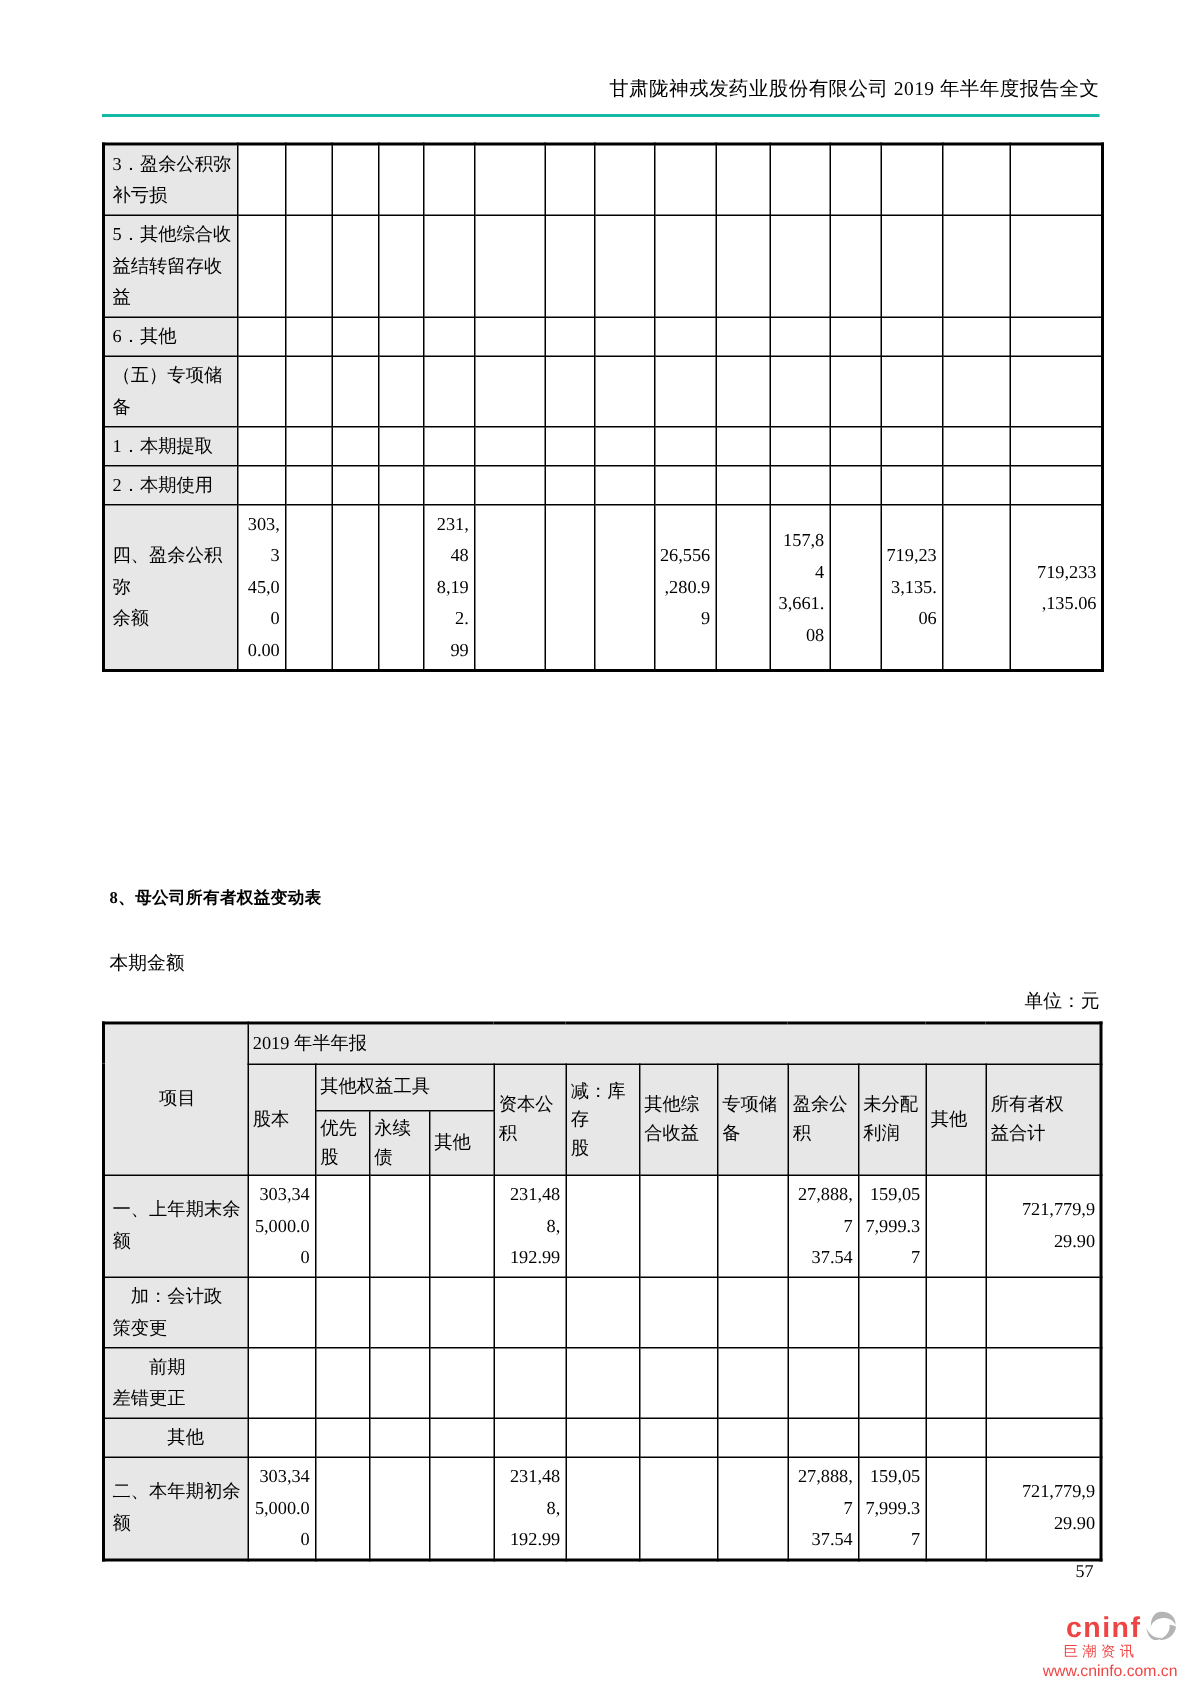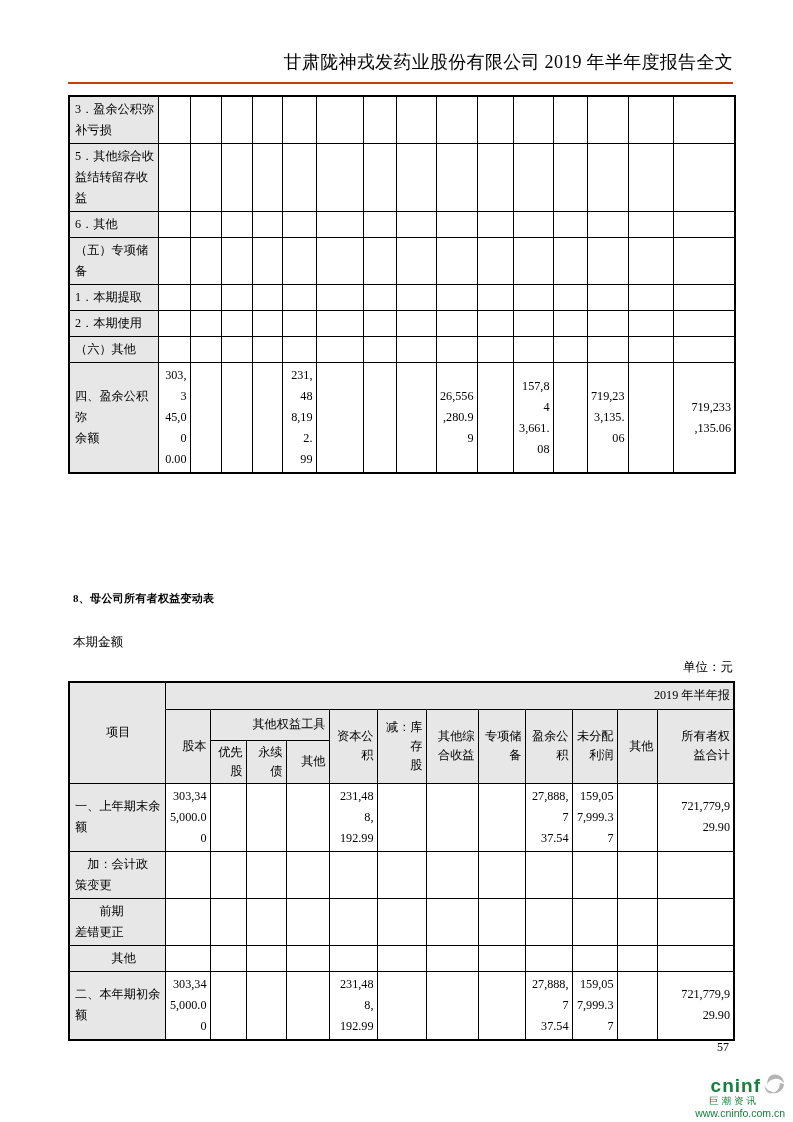--- a/index.html
+++ b/index.html
@@ -7,24 +7,24 @@
     position:relative;
     width:793px; height:1122px;
     background:#ffffff;
     font-family:"Liberation Serif","DejaVu Serif",serif;
     color:#000;
     overflow:hidden;
   }
   .doc-header {
     position:absolute; left:68px; right:60px; top:50px;
     text-align:right;
-    font-size:18px;
+    font-size:13px;
     letter-spacing:0.3px;
     padding-bottom:8px;
-    border-bottom:2px solid #c2410c;
+    border-bottom:2px solid #14b8a6;
   }
   table {
     border-collapse:collapse;
     table-layout:fixed;
     border:2px solid #000;
   }
   #table1 { position:absolute; left:68px; top:95px; width:666px; }
   #table2 { position:absolute; left:68px; top:681px; width:666px; }
   td, th {
     border:1px solid #000;
@@ -42,40 +42,40 @@
     padding-left:5px;
   }
   .val {
     text-align:right;
     white-space:pre-line;
     word-break:break-all;
     background:#ffffff;
   }
   thead th {
     background:#e7e7e7;
-    text-align:right;
+    text-align:left;
     white-space:pre-line;
     line-height:19px;
   }
   tr.hrow-1 { height:27px; }
   tr.hrow-2 { height:31px; }
   tr.hrow-3 { height:26px; }
   .section-heading {
     position:absolute; left:73px; top:591px;
     font-size:11px; font-weight:bold;
     letter-spacing:0.3px;
   }
   .period-label { position:absolute; left:73px; top:634px; font-size:12.5px; }
   .unit-label { position:absolute; right:60px; top:659px; font-size:12.5px; }
   .page-number { position:absolute; right:64px; top:1040px; font-size:12px; }
   .logo {
     position:absolute; right:8px; top:1074px;
     text-align:right;
     font-family:"Liberation Sans","DejaVu Sans",sans-serif;
-    color:#15803d;
+    color:#ef4444;
     line-height:1.05;
   }
   .logo-top { display:flex; align-items:center; justify-content:flex-end; gap:2px; }
   .logo-brand { font-size:19px; font-weight:bold; letter-spacing:1px; }
   .logo-cn { font-size:9.5px; letter-spacing:3px; margin-right:26px; margin-top:-2px; }
   .logo-site { font-size:10.5px; margin-top:2px; }
 </style>
 </head>
 <body>
 
@@ -192,38 +192,20 @@
           <td class="val"></td>
           <td class="val"></td>
           <td class="val"></td>
           <td class="val"></td>
           <td class="val"></td>
           <td class="val"></td>
           <td class="val"></td>
         </tr>
         <tr>
           <td class="lbl">2．本期使用</td>
-          <td class="val"></td>
-          <td class="val"></td>
-          <td class="val"></td>
-          <td class="val"></td>
-          <td class="val"></td>
-          <td class="val"></td>
-          <td class="val"></td>
-          <td class="val"></td>
-          <td class="val"></td>
-          <td class="val"></td>
-          <td class="val"></td>
-          <td class="val"></td>
-          <td class="val"></td>
-          <td class="val"></td>
-          <td class="val"></td>
-        </tr>
-        <tr>
-          <td class="lbl">（六）其他</td>
           <td class="val"></td>
           <td class="val"></td>
           <td class="val"></td>
           <td class="val"></td>
           <td class="val"></td>
           <td class="val"></td>
           <td class="val"></td>
           <td class="val"></td>
           <td class="val"></td>
           <td class="val"></td>

